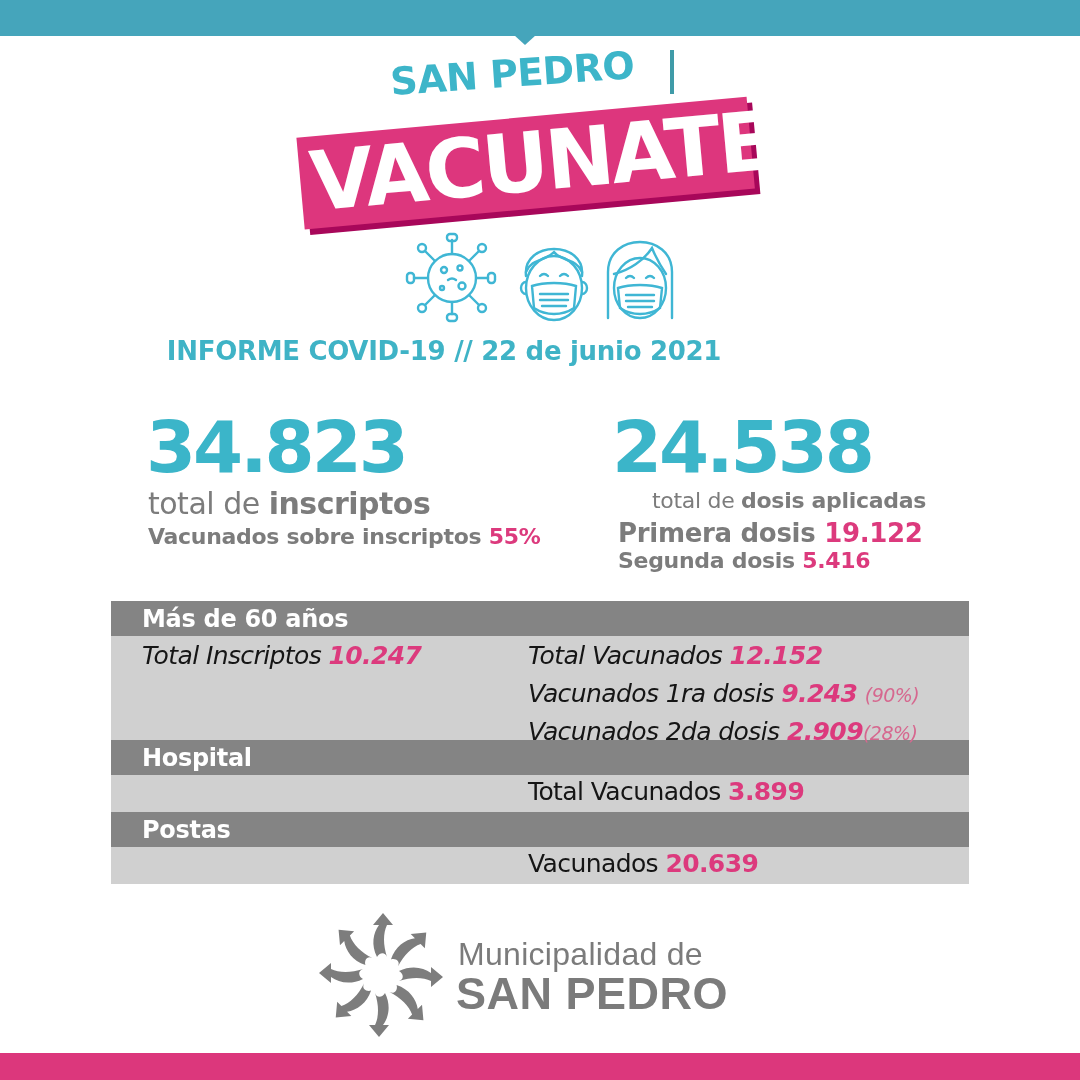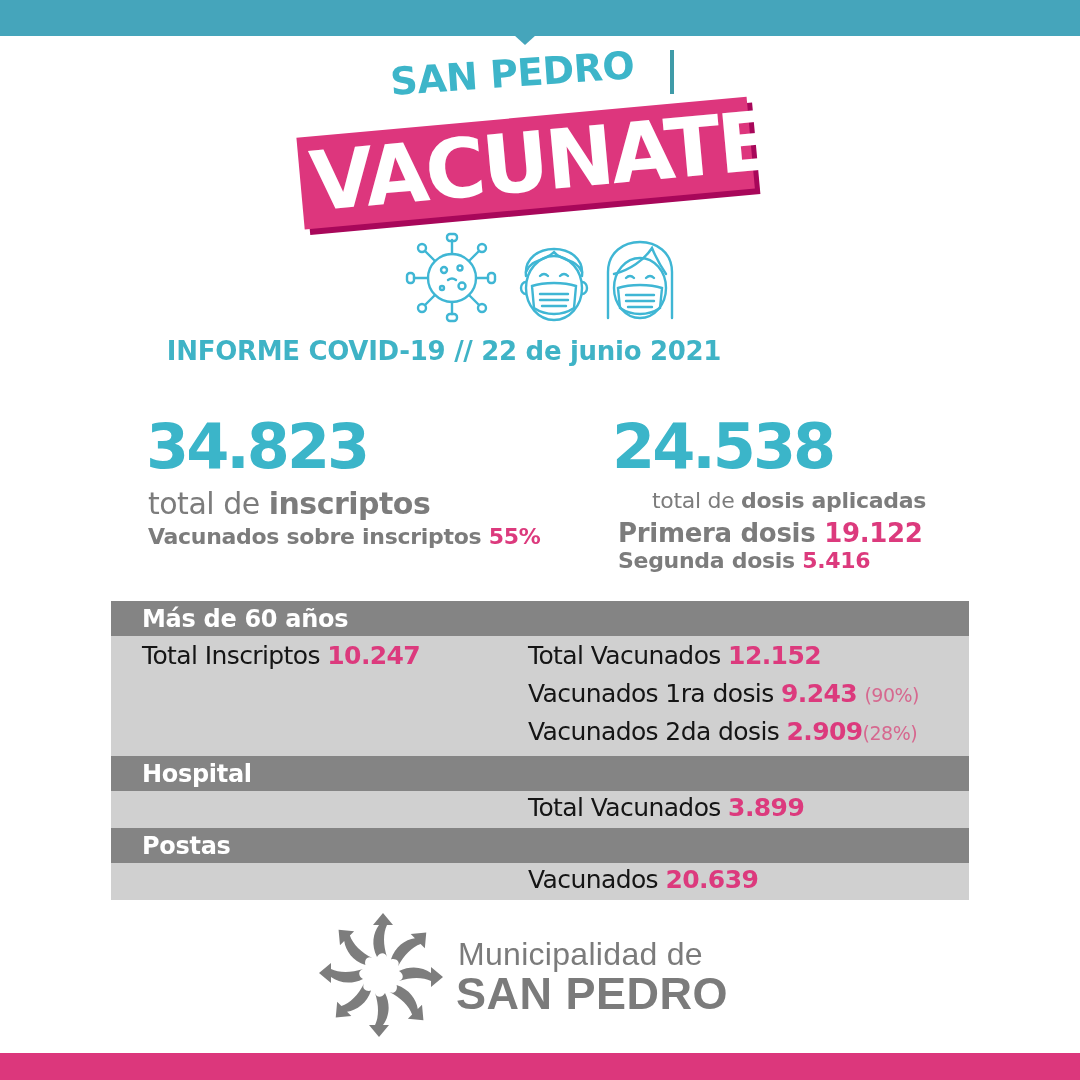--- a/index.html
+++ b/index.html
@@ -44,21 +44,21 @@
   .icons-row { position:absolute; left:400px; top:228px; width:300px; height:96px; }
   .icons-row svg { position:absolute; top:0; }
 
   .report-title {
     position:absolute; left:0; top:336px; width:888px; text-align:center;
     color:#3fb3c6; font-weight:bold; font-size:26px; letter-spacing:-0.3px;
   }
 
   
   .stat-big {
-    position:absolute; color:#3bb5c9; font-weight:bold; font-size:62px; letter-spacing:-3px;
+    position:absolute; color:#3bb5c9; font-weight:bold; font-size:72px; letter-spacing:-3px;
     line-height:100px;
   }
   .stat-left-number { left:146px; top:397px; }
   .stat-right-number { left:612px; top:397px; }
   .stat-caption { position:absolute; color:#7c7c7c; white-space:nowrap; }
   .cap-light { font-weight:normal; }
   .cap-bold { font-weight:bold; }
   .pink { color:#dc3a7d; }
 
   .left-caption1 { left:148px; top:486px; font-size:30px; letter-spacing:-0.5px; }
@@ -67,21 +67,21 @@
   .right-caption2 { left:618px; top:518px; font-size:26px; font-weight:bold; letter-spacing:-0.3px; }
   .right-caption3 { left:618px; top:548px; font-size:22px; font-weight:bold; letter-spacing:-0.3px; }
 
   
   .table { position:absolute; left:111px; top:601px; width:858px;border-radius:7px; }
   .t-head {
     height:35px; background:#848484; color:#ffffff; font-weight:bold; font-size:24px;
     padding-left:31px; line-height:37px; letter-spacing:-0.3px; box-sizing:border-box;
   }
   .t-body { background:#d0d0d0; position:relative; }
-  .t-body.b1 { height:120px; }
+  .t-body.b1 { height:104px;font-style:italic; }
   .t-body.b2 { height:37px; }
   .t-body.b3 { height:37px;padding-left:8px; }
   .t-cell {
     position:absolute; color:#151515; font-size:25px; letter-spacing:-0.6px; white-space:nowrap;
     font-family:"DejaVu Sans", sans-serif;
   }
   .t-cell .v { color:#dc3a7d; font-weight:bold; }
   .t-cell .p { color:#d6688f; font-size:19px; font-weight:normal; letter-spacing:-0.5px; }
 
   

